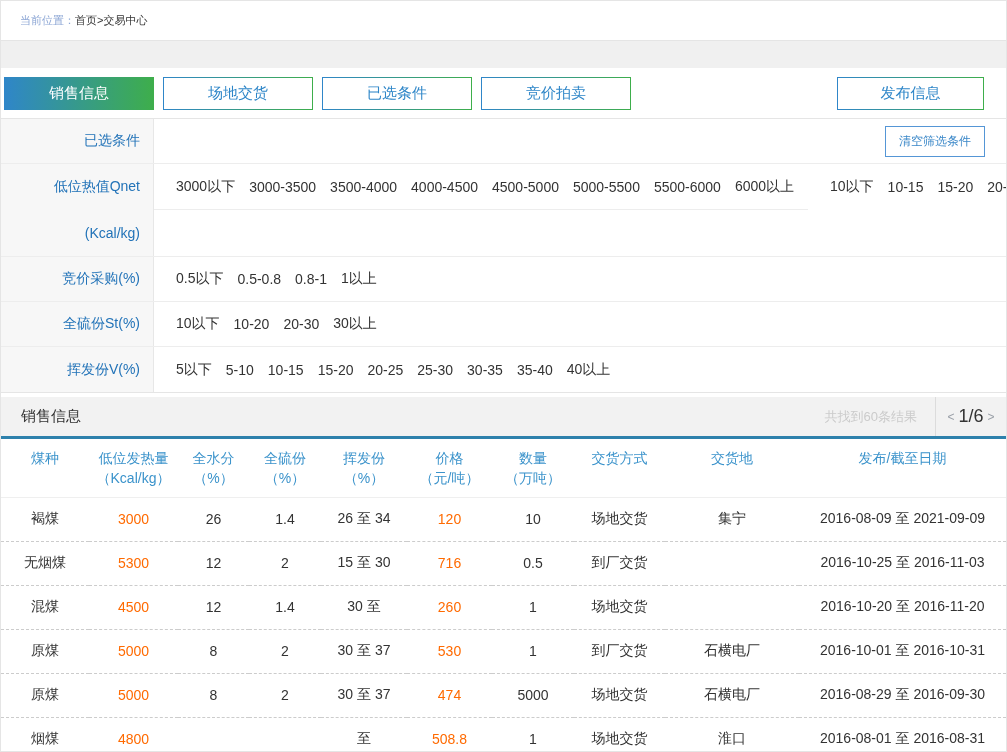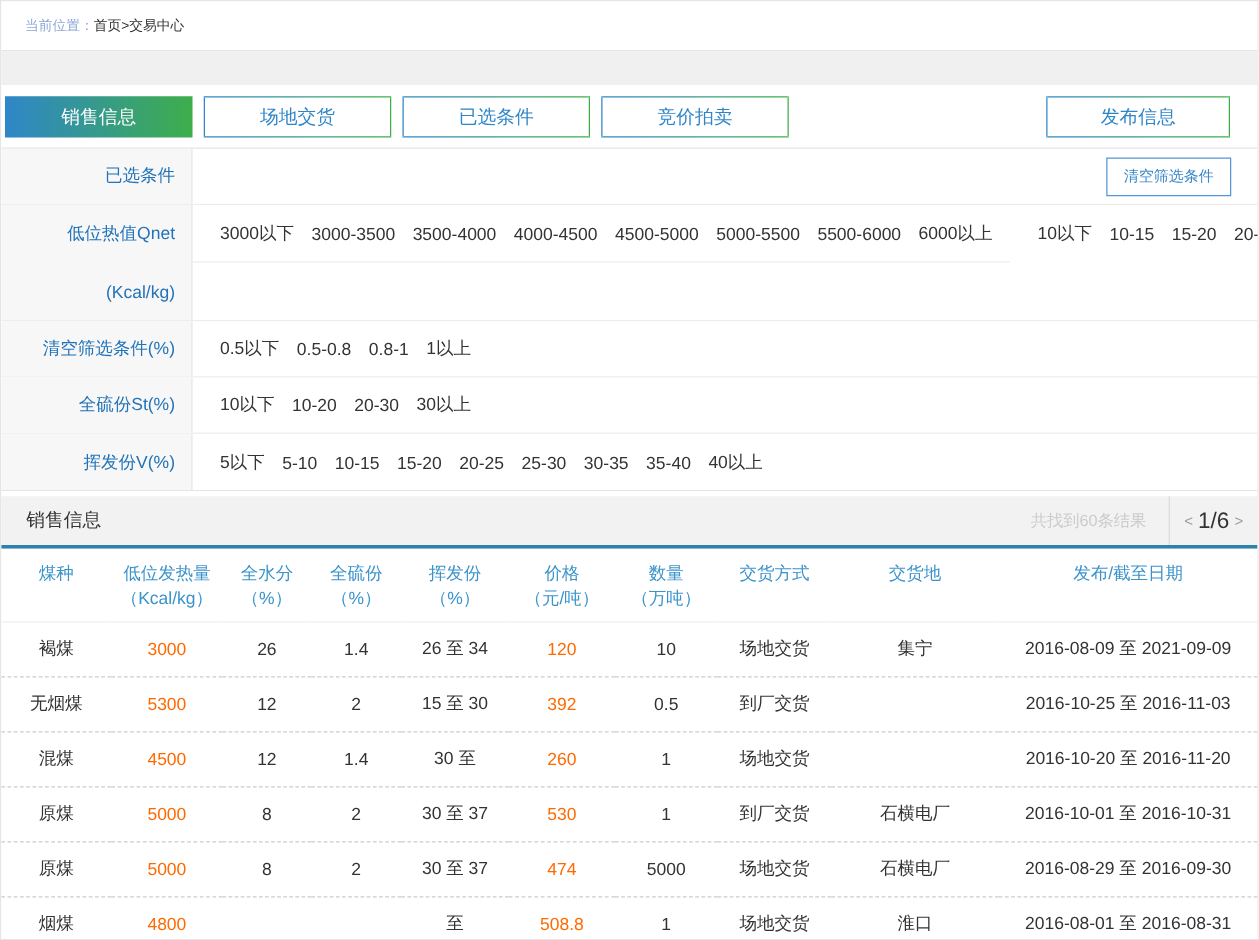--- a/index.html
+++ b/index.html
@@ -102,21 +102,21 @@
           <span class="f-opt">10以下</span>
           <span class="f-opt">10-15</span>
           <span class="f-opt">15-20</span>
           <span class="f-opt">20-25</span>
           <span class="f-opt">25以上</span>
         </div>
       </div>
     </div>
 
     <div class="f-row">
-      <div class="f-label">清空筛选条件(%)</div>
+      <div class="f-label">竞价采购(%)</div>
       <div class="f-opts">
         <span class="f-opt">0.5以下</span>
         <span class="f-opt">0.5-0.8</span>
         <span class="f-opt">0.8-1</span>
         <span class="f-opt">1以上</span>
       </div>
     </div>
 
     <div class="f-row">
       <div class="f-label">全硫份St(%)</div>
@@ -227,21 +227,21 @@
         <td>场地交货</td>
         <td>集宁</td>
         <td>2016-08-09 至 2021-09-09</td>
       </tr>
       <tr>
         <td>无烟煤</td>
         <td class="orange">5300</td>
         <td>12</td>
         <td>2</td>
         <td>15 至 30</td>
-        <td class="orange">392</td>
+        <td class="orange">716</td>
         <td>0.5</td>
         <td>到厂交货</td>
         <td></td>
         <td>2016-10-25 至 2016-11-03</td>
       </tr>
       <tr>
         <td>混煤</td>
         <td class="orange">4500</td>
         <td>12</td>
         <td>1.4</td>

